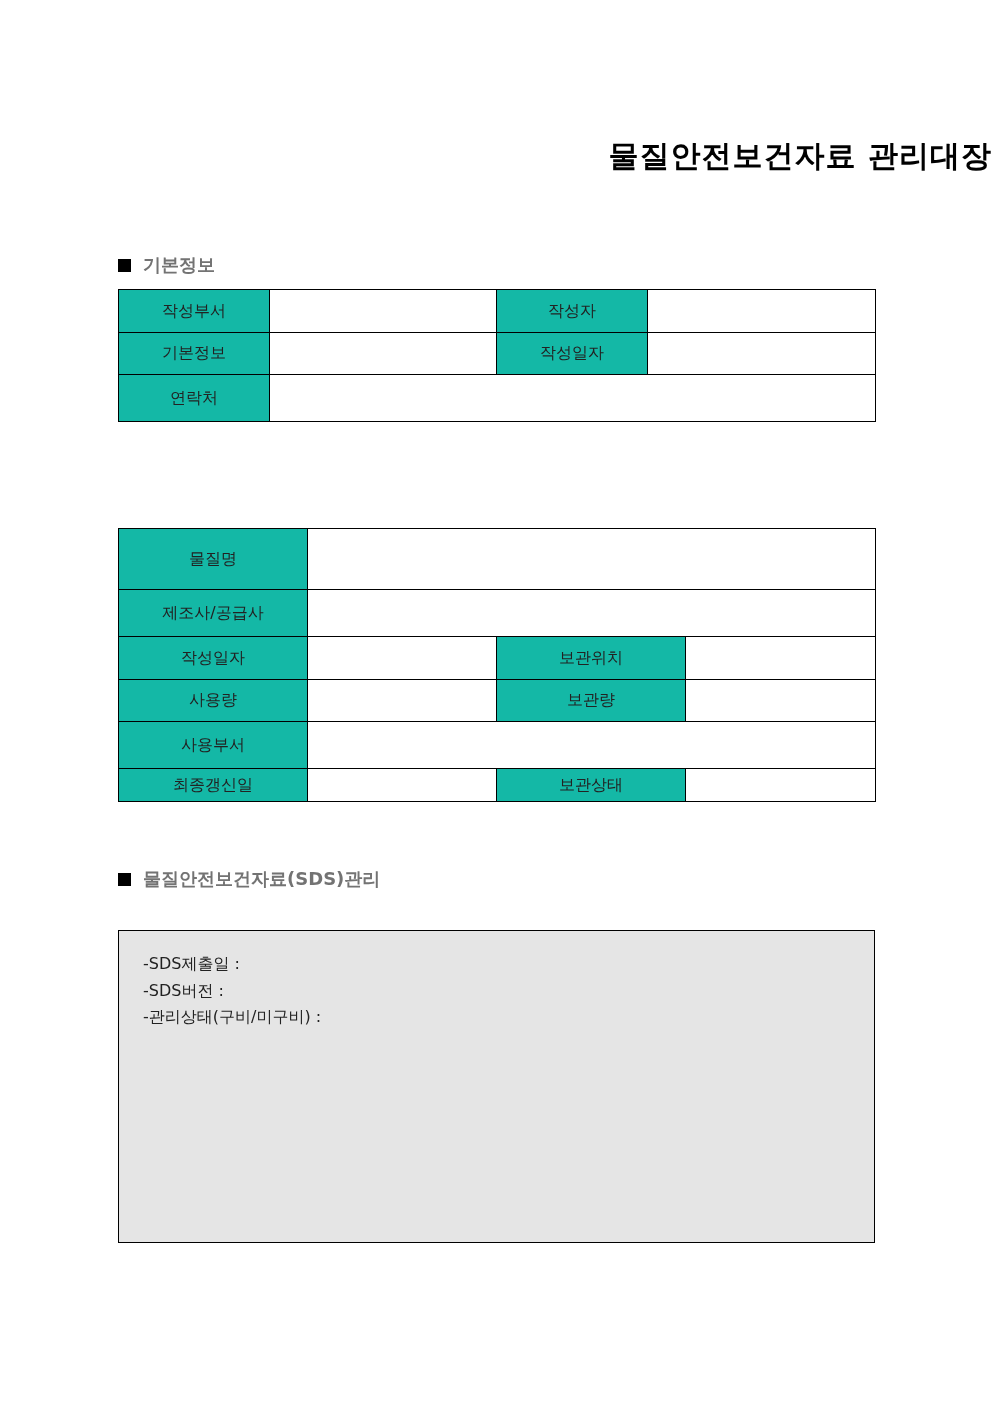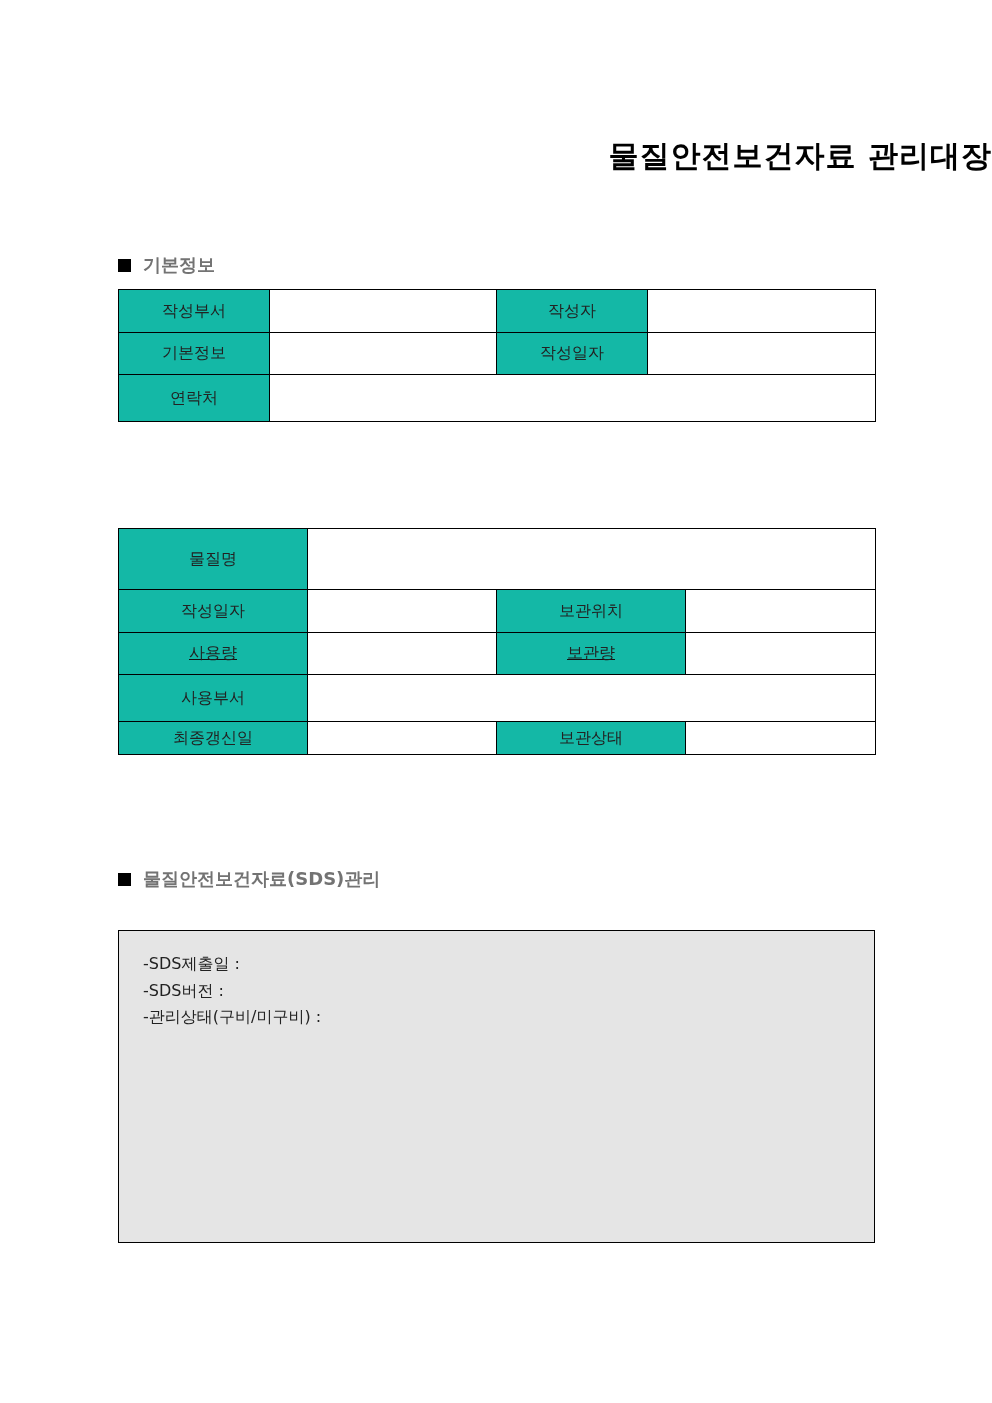--- a/index.html
+++ b/index.html
@@ -81,27 +81,31 @@
       <col style="width:189px">
       <col style="width:189px">
       <col style="width:189px">
       <col style="width:190px">
     </colgroup>
   <tbody>
       <tr style="height:61px;">
     <td class="lbl">물질명</td>
     <td class="val" colspan="3"></td>
   </tr>
+  <tr style="height:47px;">
+    <td class="lbl">제조사/공급사</td>
+    <td class="val" colspan="3"></td>
+  </tr>
   <tr style="height:43px;">
     <td class="lbl">작성일자</td>
     <td class="val"></td>
     <td class="lbl">보관위치</td>
     <td class="val"></td>
   </tr>
-  <tr style="height:42px;text-decoration:underline;">
+  <tr style="height:42px;">
     <td class="lbl">사용량</td>
     <td class="val"></td>
     <td class="lbl">보관량</td>
     <td class="val"></td>
   </tr>
   <tr style="height:47px;">
     <td class="lbl">사용부서</td>
     <td class="val" colspan="3"></td>
   </tr>
   <tr style="height:33px;">

